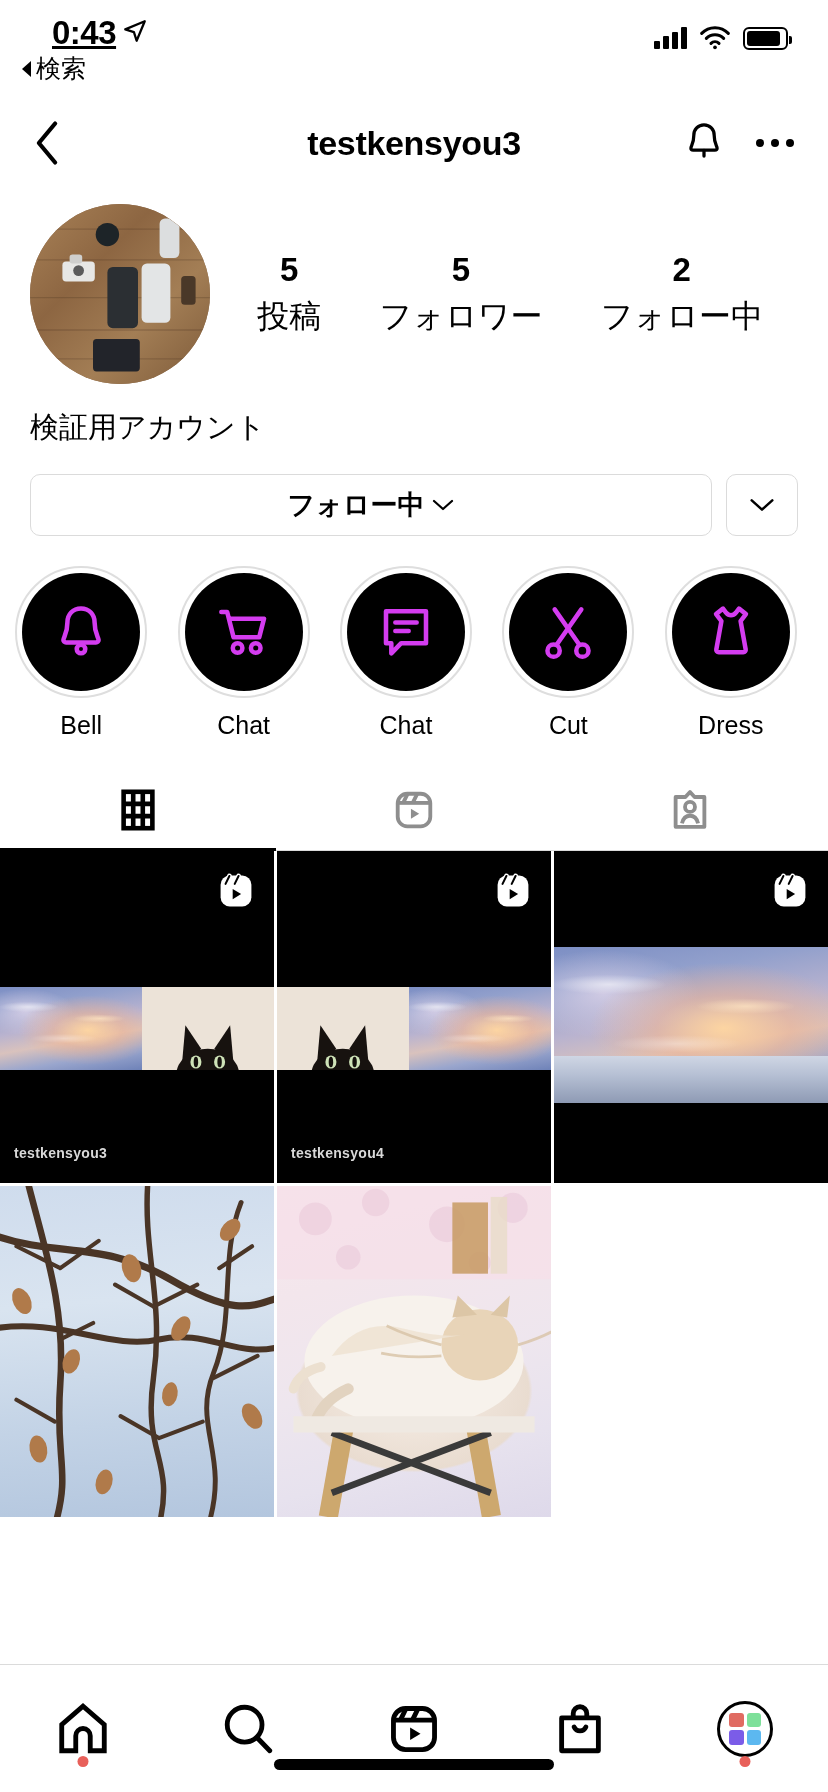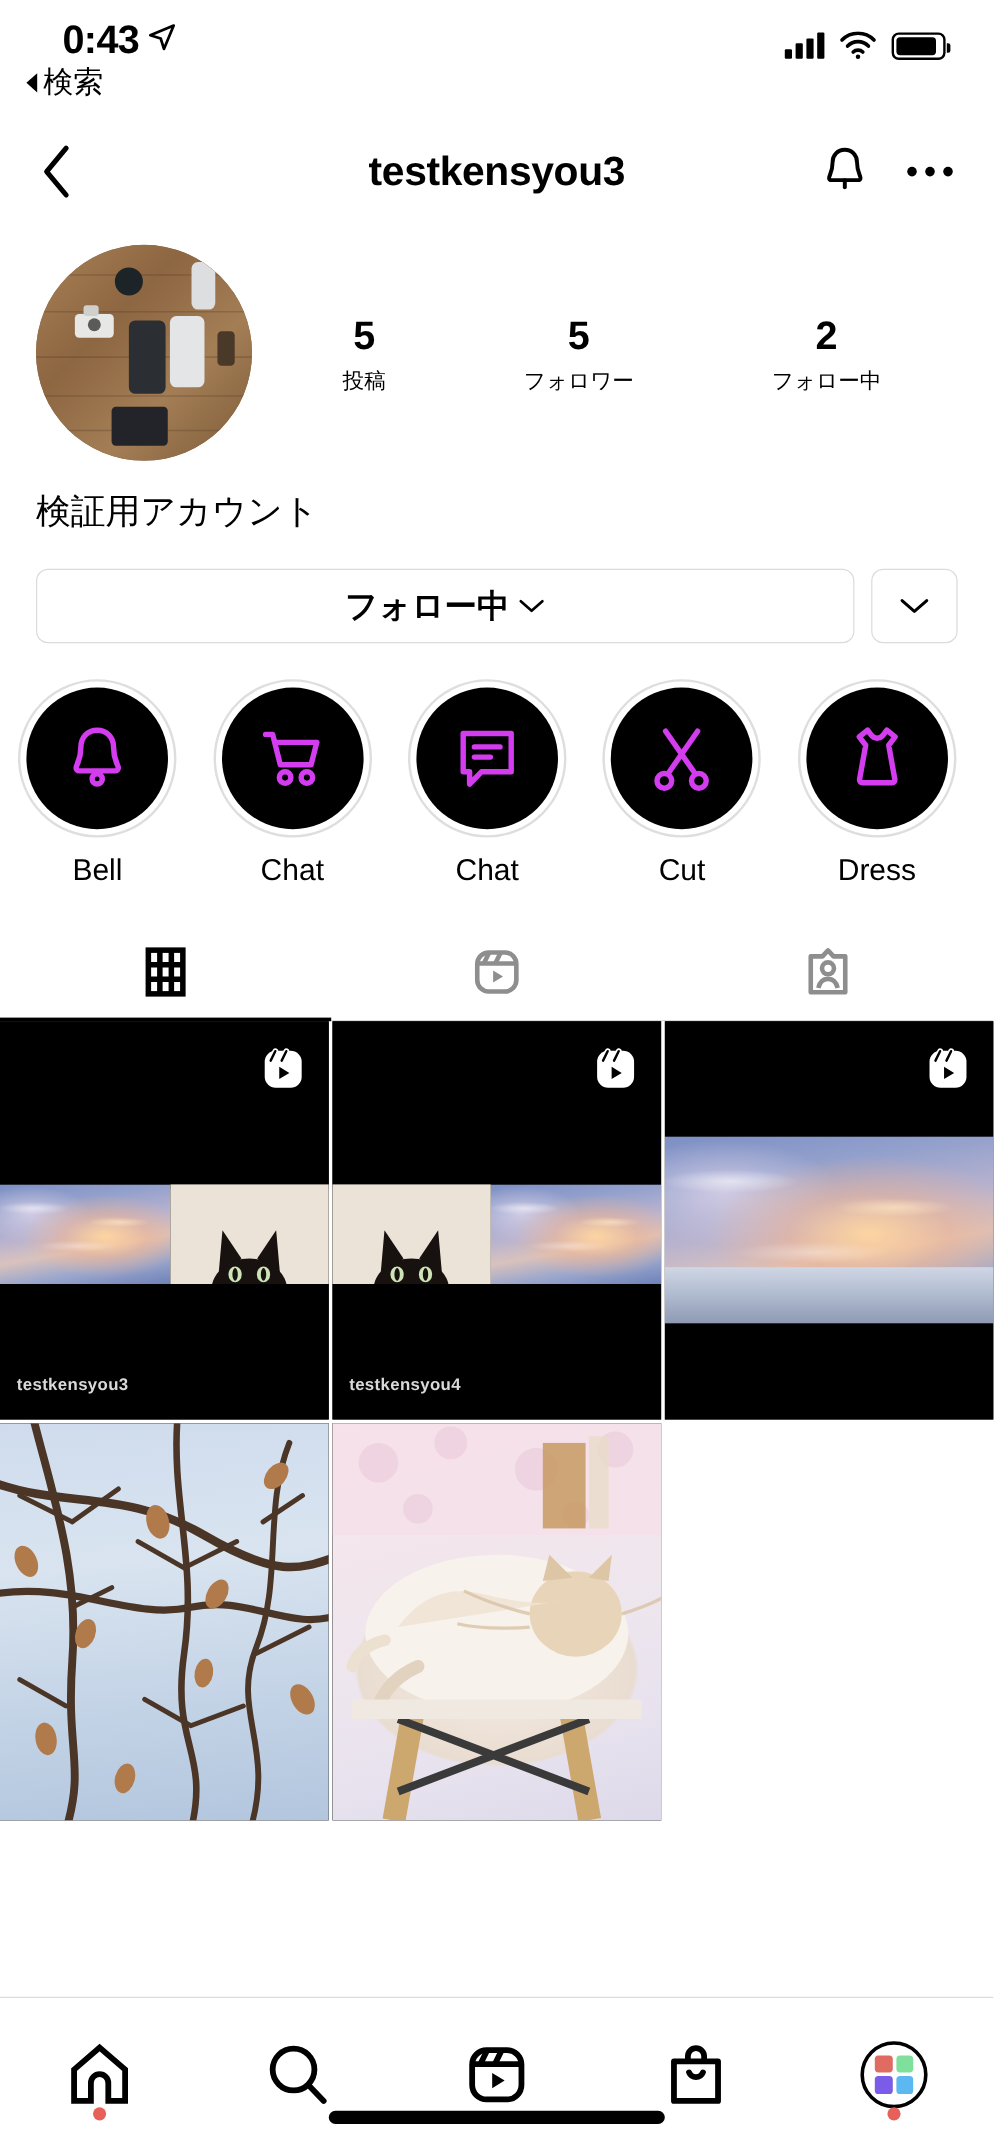--- a/index.html
+++ b/index.html
@@ -11,21 +11,21 @@
     overflow:hidden;
     position:relative;
   }
 
   
   .status-bar {
     height:100px; position:relative; width:100%;
   }
   .sb-time {
     position:absolute; left:52px; top:14px;
-    font-size:33px; font-weight:600; letter-spacing:-0.5px;
+    font-size:33px; font-weight:600; letter-spacing:-0.5px;text-decoration:underline;
   }
   .sb-loc-arrow {
     position:absolute; left:122px; top:18px; width:26px; height:26px;
   }
   .sb-back {
     position:absolute; left:22px; top:52px;
     font-size:25px; font-weight:400; display:flex; align-items:center; gap:3px;
   }
   .sb-back .tri {
     width:0;height:0;border-top:8px solid transparent;border-bottom:8px solid transparent;
@@ -66,21 +66,21 @@
     display:flex; align-items:center; padding:18px 30px 0 30px;
   }
   .avatar-wrap { width:180px; height:180px; flex:0 0 180px; }
   .avatar {
     width:180px;height:180px;border-radius:50%;overflow:hidden;position:relative;
     background:#8a6a4e;
   }
   .stats { flex:1; display:flex; justify-content:space-around; padding-left:18px; padding-right:6px;}
   .stat { text-align:center; }
   .stat .num { font-size:33px; font-weight:700; line-height:1.25; }
-  .stat .lbl { font-size:18px; font-weight:400; margin-top:4px; }
+  .stat .lbl { font-size:32px; font-weight:400; margin-top:4px; }
 
   .bio { padding:22px 15px 0 30px; }
   .bio .name { font-size:29px; line-height:1.45; }
   .bio .sub { font-size:29px; line-height:1.45; }
   .bio .sub b { font-weight:700; }
 
   
   .actions { display:flex; gap:14px; padding:26px 30px 0 30px; }
   .btn {
     height:62px; border:1.5px solid #dbdbdb; border-radius:10px;

